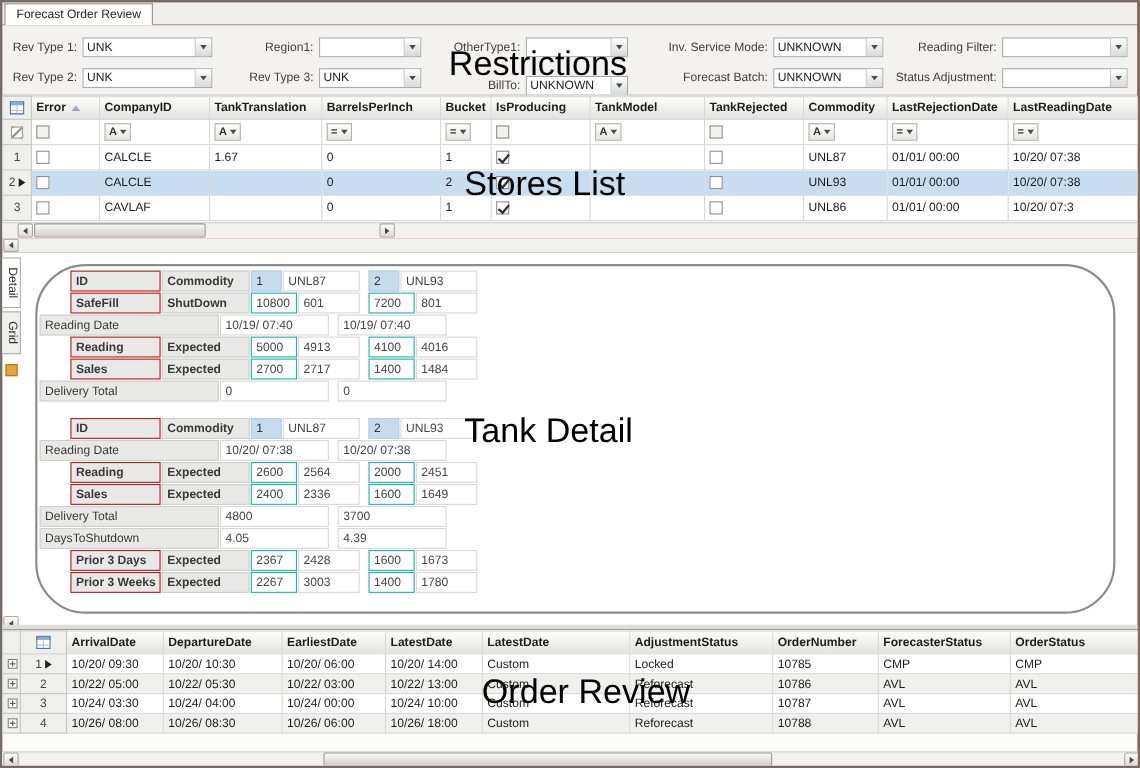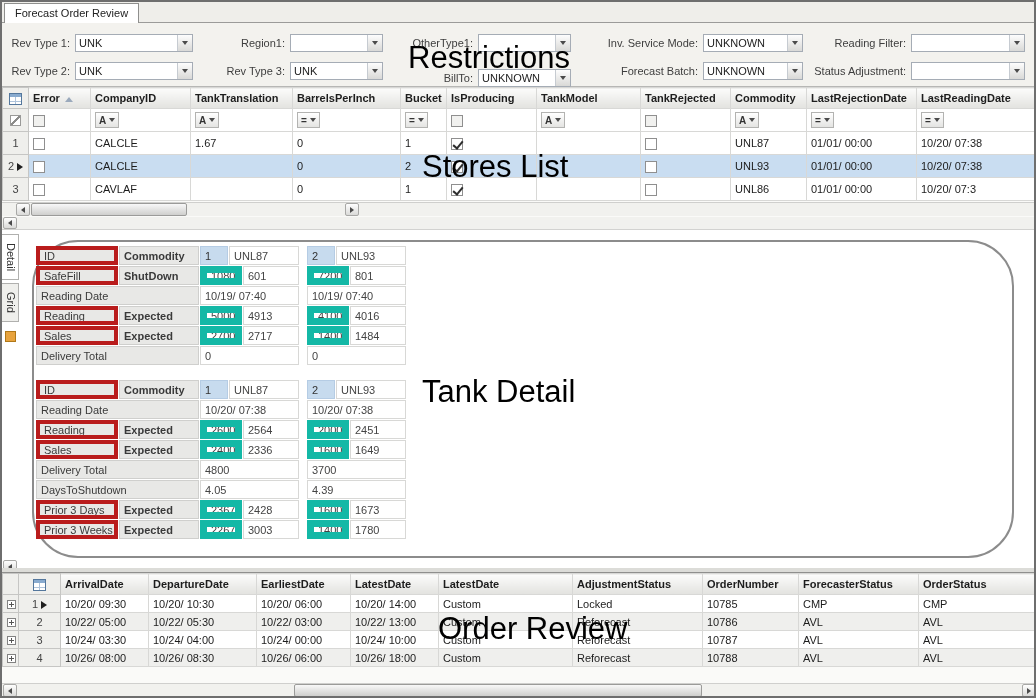--- a/index.html
+++ b/index.html
@@ -64,26 +64,26 @@
   
   .outline { position:absolute; left:30px; top:10px; width:982px; height:318px; border:2px solid #8C8C8C; border-radius:46px; z-index:1; }
   .vtabs { position:absolute; left:0; top:4px; width:18px; display:flex; flex-direction:column; align-items:flex-start; z-index:3; }
   .vtab { writing-mode:vertical-rl; width:17px; padding:8px 1px; background:#EFEFEC; border:1px solid #B0B0AE; border-left:none; color:#333; font-size:11px; margin-bottom:3px; }
   .vtab.active { background:#fff; }
   .side-icon { width:11px; height:11px; margin:6px 0 0 3px; background:#E8A33D; border:1px solid #B07818; }
 
   .dtable { position:absolute; z-index:2; }
   .trw { display:flex; gap:1px; margin-bottom:1px; }
   .trw span { display:inline-flex; align-items:center; height:19px; padding:0 4px; font-size:11px; white-space:nowrap; overflow:hidden; }
-  .dl  { width:82px;  background:#E8E8E6; border:4px solid #b91c1c; color:#3a3a3a; font-weight:normal; }
+  .dl  { width:82px;  background:#E8E8E6; border:1px solid #b91c1c; color:#3a3a3a; font-weight:bold;margin-left:28px; }
   .ds  { width:80px;  background:#E8E8E6; border:1px solid #CFCFCD; color:#3a3a3a; font-weight:bold; }
   .dspan { width:163px; background:#E8E8E6; border:1px solid #CFCFCD; color:#3a3a3a; font-weight:normal; }
   .na  { width:28px;  background:#C7DBEE; border:1px solid #B5CCE4; color:#333; }
   .hv  { width:70px;  background:#fff; border:1px solid #D8D8D6; color:#444; }
-  .va  { width:42px;  background:#fff; border:7px solid #14b8a6; color:#444; }
+  .va  { width:42px;  background:#fff; border:1px solid #14b8a6; color:#444; }
   .vb  { width:56px;  background:#fff; border:1px solid #D8D8D6; color:#444; }
   .vspan { width:99px; background:#fff; border:1px solid #D8D8D6; color:#444; }
   .g2 { margin-left:7px; }
 
   
   tr.orow td { height:18px; background:#fff; }
   tr.orow.alt td { background:#EFEFED; }
   tr.orow td.rsel { background:#EFEFEC; }
 
   

